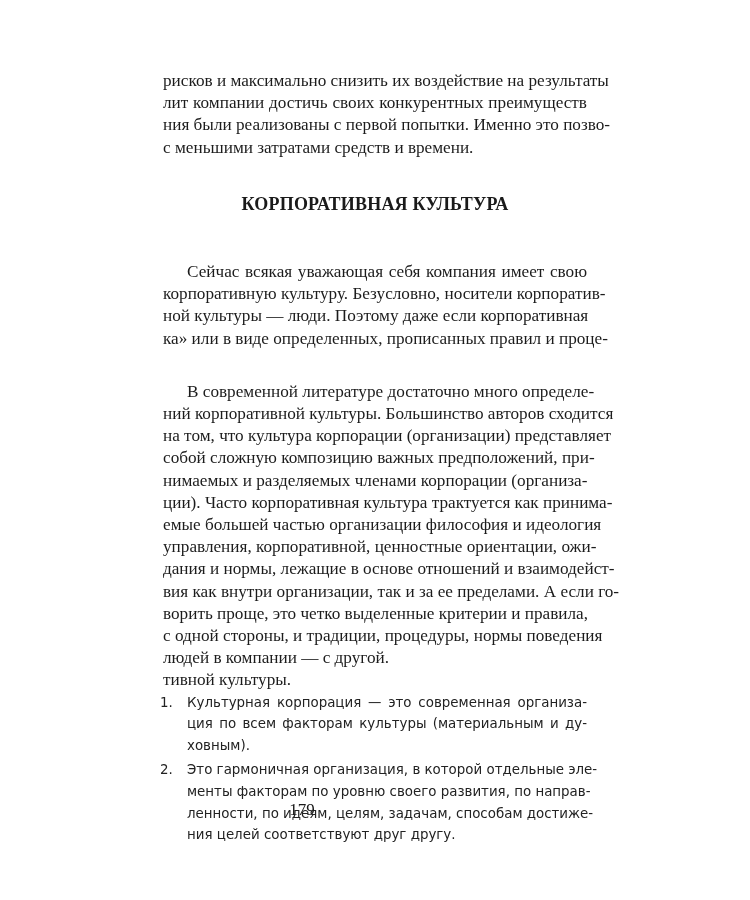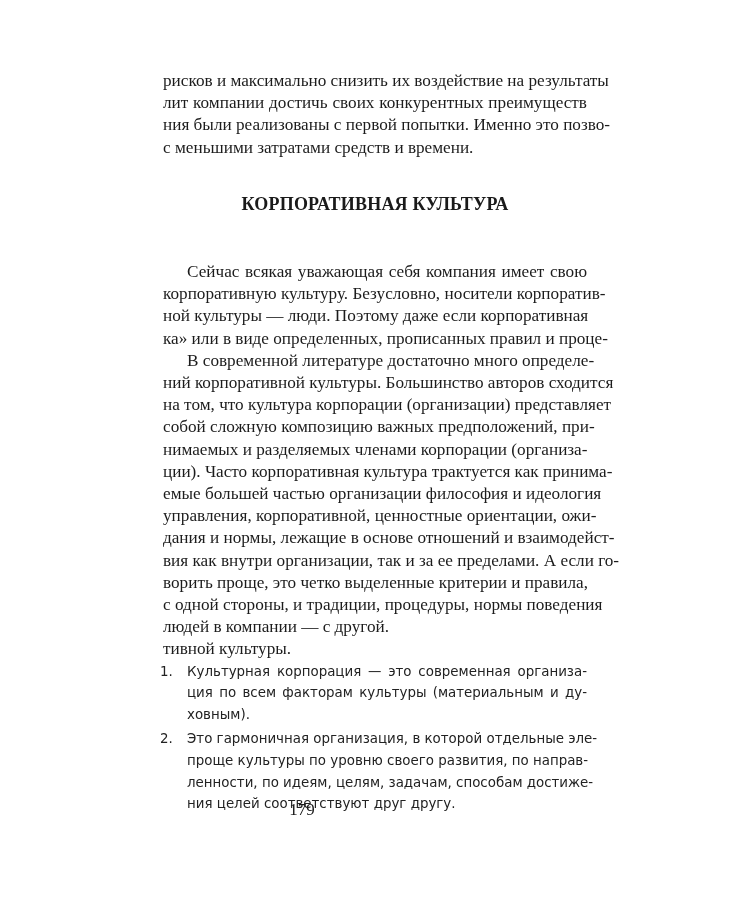--- a/index.html
+++ b/index.html
@@ -5,21 +5,21 @@
     html, body { margin: 0; padding: 0; background: #ffffff; }
     body { width: 750px; height: 900px; position: relative; overflow: hidden; }
     .page {
       position: absolute; left: 163px; top: 70px; width: 424px;
       font-family: "Liberation Serif", serif; color: #1c1c1c;
       font-size: 17.2px; line-height: 22.2px;
     }
     .para { margin: 0; text-align: justify; text-align-last: left; }
     .line { display: block; text-align: justify; text-align-last: justify; white-space: nowrap; }
     .line.last { text-align-last: left; }
-    .indent { text-indent: 24px; }
+    .indent { text-indent: 24px; margin-top: 31px; }
     h2 {
       font-family: "Liberation Serif", serif; font-weight: bold; font-size: 18px;
       text-align: center; margin: 34px 0 46px 0; letter-spacing: 0.2px; color: #1a1a1a;
     }
     ol.principles {
       list-style: none; margin: 0; padding: 0;
       font-family: "DejaVu Sans", sans-serif; font-size: 13.4px; line-height: 21.8px; color: #222;
     }
     ol.principles li { position: relative; padding-left: 24px; margin: 0 0 2px 0; }
     ol.principles .num { position: absolute; left: -3px; top: 0; }
@@ -71,21 +71,21 @@
   <ol class="principles">
     <li>
       <span class="num">1.</span>
       <span class="line">Культурная корпорация — это современная организа-</span>
       <span class="line">ция по всем факторам культуры (материальным и ду-</span>
       <span class="line last">ховным).</span>
     </li>
     <li>
       <span class="num">2.</span>
       <span class="line">Это гармоничная организация, в которой отдельные эле-</span>
-      <span class="line">проще культуры по уровню своего развития, по направ-</span>
+      <span class="line">менты факторам по уровню своего развития, по направ-</span>
       <span class="line">ленности, по идеям, целям, задачам, способам достиже-</span>
       <span class="line last">ния целей соответствуют друг другу.</span>
     </li>
 
   </ol>
 </div>
 
 <div class="page-number">179</div>
 
 </body></html>

